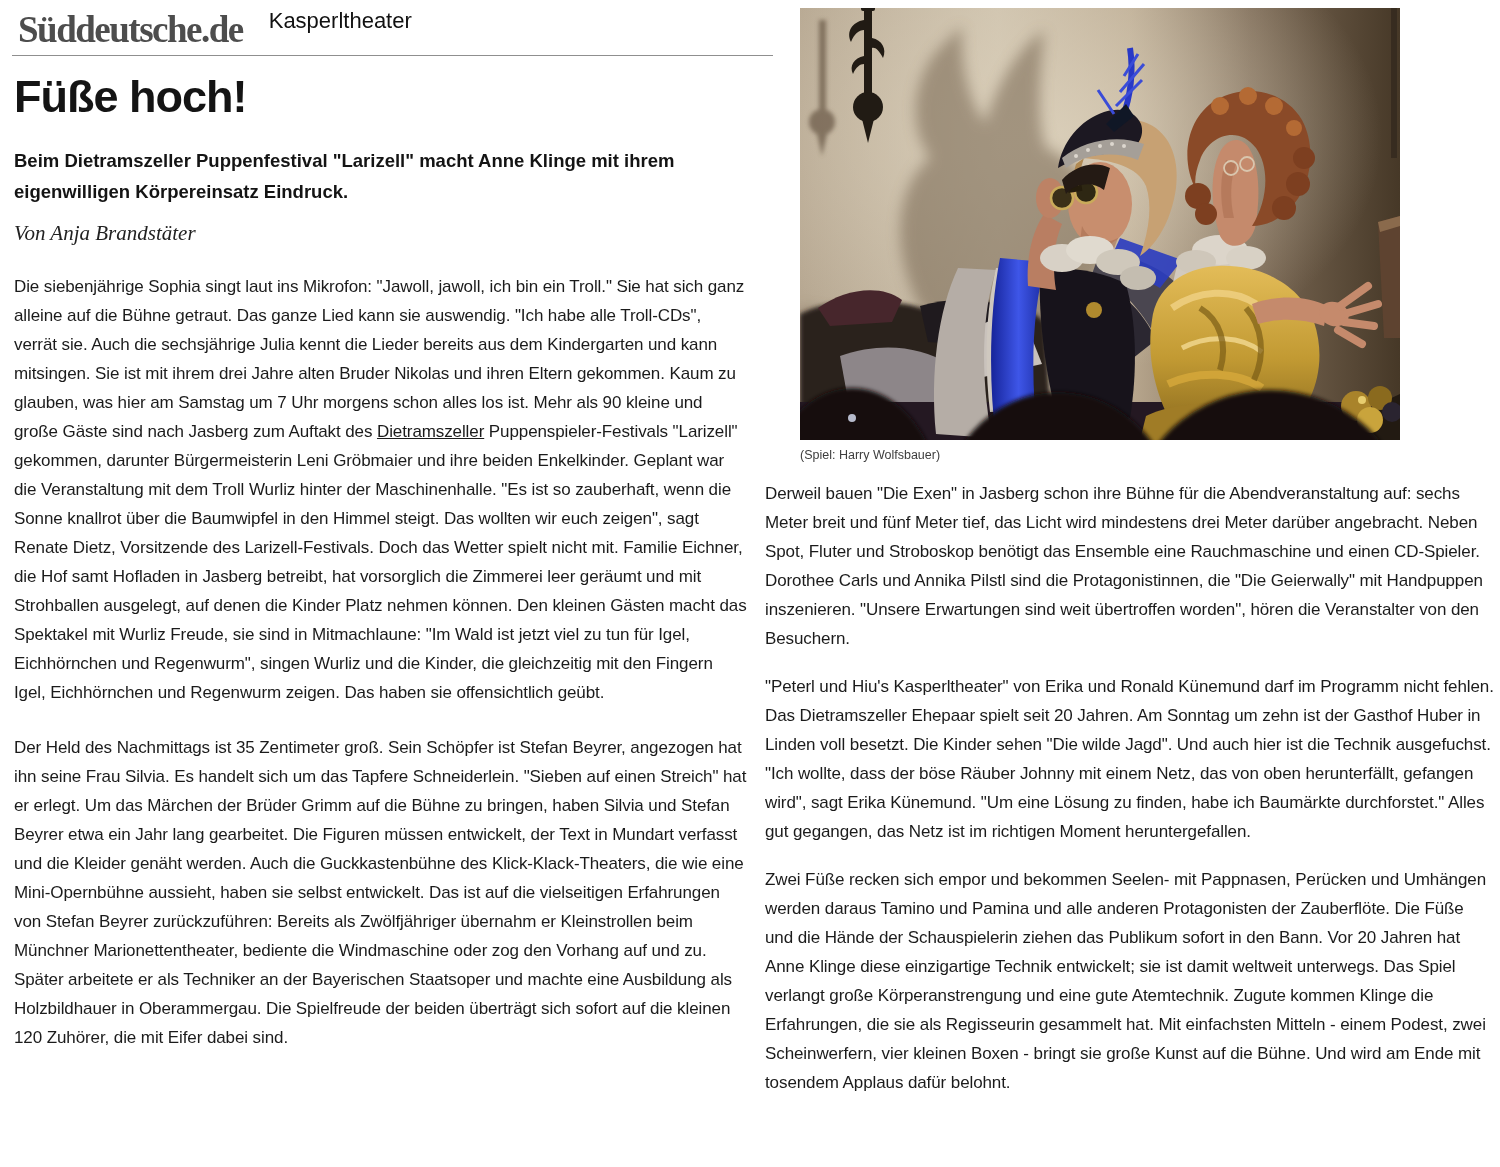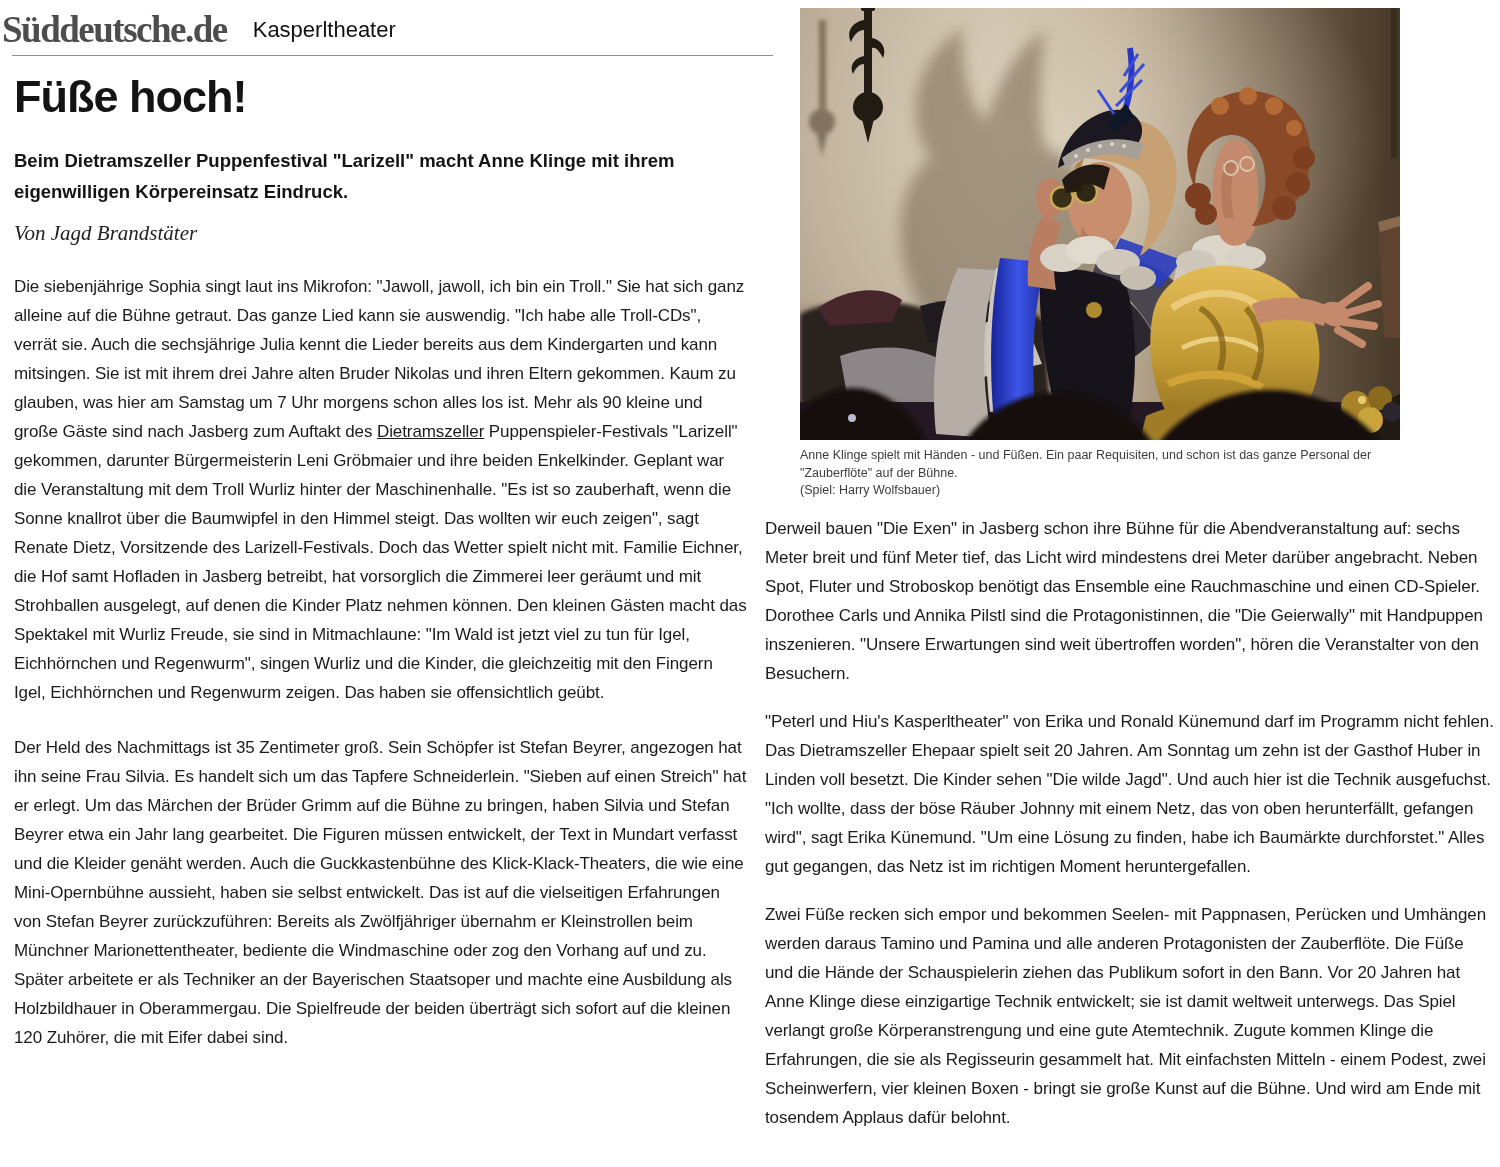--- a/index.html
+++ b/index.html
@@ -4,21 +4,21 @@
 <style>
   * { margin:0; padding:0; box-sizing:border-box; }
   html,body { background:#ffffff; }
   body {
     width:1500px; height:1167px; position:relative; overflow:hidden;
     font-family:"Liberation Sans", sans-serif; color:#1b1b1b;
   }
   .page { position:relative; width:1500px; height:1167px; overflow:hidden; }
 
   
-  .masthead { position:absolute; left:2px; top:8px; display:flex; align-items:center; }
+  .masthead { position:absolute; left:18px; top:8px; display:flex; align-items:flex-start; }
   .logo {
     font-family:"Liberation Serif", serif; font-weight:bold;
     font-size:37px; color:#4d4d4d; letter-spacing:-1.5px; cursor:pointer;
   }
   .section-name { font-size:22px; color:#111; margin-left:26px; cursor:pointer; }
   .header-rule { position:absolute; left:12px; top:55px; width:761px; height:0; border-top:1px solid #8f8f8f; }
 
   
   .col-left  { position:absolute; left:14px;  top:72px; width:733px; }
   .col-right { position:absolute; left:765px; top:0;    width:729px; }
@@ -54,21 +54,21 @@
 
   <div class="masthead">
     <div class="logo">Süddeutsche.de</div>
     <div class="section-name">Kasperltheater</div>
   </div>
   <div class="header-rule"></div>
 
   <div class="col-left">
     <h1 class="headline">Füße hoch!</h1>
     <p class="subheadline">Beim Dietramszeller Puppenfestival "Larizell" macht Anne Klinge mit ihrem eigenwilligen Körpereinsatz Eindruck.</p>
-    <p class="byline">Von Jagd Brandstäter</p>
+    <p class="byline">Von Anja Brandstäter</p>
     <p class="bodytext"><span>Die siebenjährige Sophia singt laut ins Mikrofon: "Jawoll, jawoll, ich bin ein Troll." Sie hat sich ganz alleine auf die Bühne getraut. Das ganze Lied kann sie auswendig. "Ich habe alle Troll-CDs", verrät sie. Auch die sechsjährige Julia kennt die Lieder bereits aus dem Kindergarten und kann mitsingen. Sie ist mit ihrem drei Jahre alten Bruder Nikolas und ihren Eltern gekommen. Kaum zu glauben, was hier am Samstag um 7 Uhr morgens schon alles los ist. Mehr als 90 kleine und große Gäste sind nach Jasberg zum Auftakt des </span><a class="article-link">Dietramszeller</a><span> Puppenspieler-Festivals "Larizell" gekommen, darunter Bürgermeisterin Leni Gröbmaier und ihre beiden Enkelkinder. Geplant war die Veranstaltung mit dem Troll Wurliz hinter der Maschinenhalle. "Es ist so zauberhaft, wenn die Sonne knallrot über die Baumwipfel in den Himmel steigt. Das wollten wir euch zeigen", sagt Renate Dietz, Vorsitzende des Larizell-Festivals. Doch das Wetter spielt nicht mit. Familie Eichner, die Hof samt Hofladen in Jasberg betreibt, hat vorsorglich die Zimmerei leer geräumt und mit Strohballen ausgelegt, auf denen die Kinder Platz nehmen können. Den kleinen Gästen macht das Spektakel mit Wurliz Freude, sie sind in Mitmachlaune: "Im Wald ist jetzt viel zu tun für Igel, Eichhörnchen und Regenwurm", singen Wurliz und die Kinder, die gleichzeitig mit den Fingern Igel, Eichhörnchen und Regenwurm zeigen. Das haben sie offensichtlich geübt.</span></p>
     <p class="bodytext">Der Held des Nachmittags ist 35 Zentimeter groß. Sein Schöpfer ist Stefan Beyrer, angezogen hat ihn seine Frau Silvia. Es handelt sich um das Tapfere Schneiderlein. "Sieben auf einen Streich" hat er erlegt. Um das Märchen der Brüder Grimm auf die Bühne zu bringen, haben Silvia und Stefan Beyrer etwa ein Jahr lang gearbeitet. Die Figuren müssen entwickelt, der Text in Mundart verfasst und die Kleider genäht werden. Auch die Guckkastenbühne des Klick-Klack-Theaters, die wie eine Mini-Opernbühne aussieht, haben sie selbst entwickelt. Das ist auf die vielseitigen Erfahrungen von Stefan Beyrer zurückzuführen: Bereits als Zwölfjähriger übernahm er Kleinstrollen beim Münchner Marionettentheater, bediente die Windmaschine oder zog den Vorhang auf und zu. Später arbeitete er als Techniker an der Bayerischen Staatsoper und machte eine Ausbildung als Holzbildhauer in Oberammergau. Die Spielfreude der beiden überträgt sich sofort auf die kleinen 120 Zuhörer, die mit Eifer dabei sind.</p>
   </div>
 
   <div class="col-right">
 
     <figure class="photo-figure">
 
       <svg class="photo-frame" viewBox="0 0 600 432" role="img">
         <defs>
@@ -235,21 +235,20 @@
         <g fill="#130e0c" filter="url(#b2)">
           <ellipse cx="-12" cy="520" rx="85" ry="105"></ellipse>
           <ellipse cx="52" cy="502" rx="90" ry="122"></ellipse>
           <ellipse cx="258" cy="516" rx="120" ry="132"></ellipse>
           <ellipse cx="470" cy="512" rx="138" ry="130"></ellipse>
         </g>
         <circle cx="52" cy="410" r="4" fill="#c8cde0" opacity="0.9"></circle>
       </svg>
 
       <figcaption>
-        <div>Anne Klinge spielt mit Händen - und Füßen. Ein paar Requisiten, und schon ist das ganze Personal der "Zauberflöte" auf der Bühne.</div>
         <div>(Spiel: Harry Wolfsbauer)</div>
       </figcaption>
     </figure>
 
     <p class="bodytext first">Derweil bauen "Die Exen" in Jasberg schon ihre Bühne für die Abendveranstaltung auf: sechs Meter breit und fünf Meter tief, das Licht wird mindestens drei Meter darüber angebracht. Neben Spot, Fluter und Stroboskop benötigt das Ensemble eine Rauchmaschine und einen CD-Spieler. Dorothee Carls und Annika Pilstl sind die Protagonistinnen, die "Die Geierwally" mit Handpuppen inszenieren. "Unsere Erwartungen sind weit übertroffen worden", hören die Veranstalter von den Besuchern.</p>
     <p class="bodytext">"Peterl und Hiu's Kasperltheater" von Erika und Ronald Künemund darf im Programm nicht fehlen. Das Dietramszeller Ehepaar spielt seit 20 Jahren. Am Sonntag um zehn ist der Gasthof Huber in Linden voll besetzt. Die Kinder sehen "Die wilde Jagd". Und auch hier ist die Technik ausgefuchst. "Ich wollte, dass der böse Räuber Johnny mit einem Netz, das von oben herunterfällt, gefangen wird", sagt Erika Künemund. "Um eine Lösung zu finden, habe ich Baumärkte durchforstet." Alles gut gegangen, das Netz ist im richtigen Moment heruntergefallen.</p>
     <p class="bodytext">Zwei Füße recken sich empor und bekommen Seelen- mit Pappnasen, Perücken und Umhängen werden daraus Tamino und Pamina und alle anderen Protagonisten der Zauberflöte. Die Füße und die Hände der Schauspielerin ziehen das Publikum sofort in den Bann. Vor 20 Jahren hat Anne Klinge diese einzigartige Technik entwickelt; sie ist damit weltweit unterwegs. Das Spiel verlangt große Körperanstrengung und eine gute Atemtechnik. Zugute kommen Klinge die Erfahrungen, die sie als Regisseurin gesammelt hat. Mit einfachsten Mitteln - einem Podest, zwei Scheinwerfern, vier kleinen Boxen - bringt sie große Kunst auf die Bühne. Und wird am Ende mit tosendem Applaus dafür belohnt.</p>
   </div>
 
 </div>

